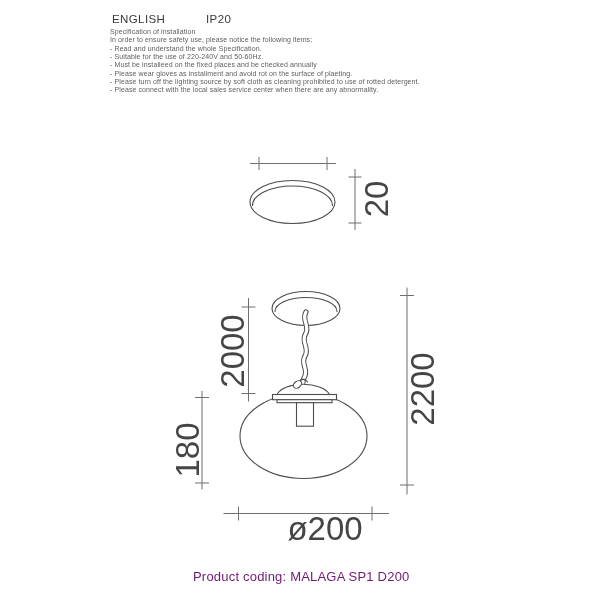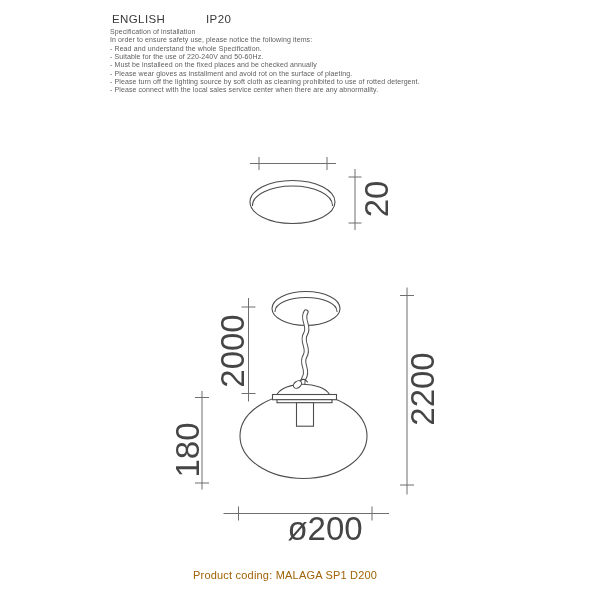--- a/index.html
+++ b/index.html
@@ -13,21 +13,21 @@
               color:#5d5d5d;letter-spacing:.1px;white-space:nowrap;}
   .dim-label{position:absolute;font-size:33px;color:#454545;white-space:nowrap;
              transform:translate(-50%,-50%);}
   .dim-label.vert{transform:translate(-50%,-50%) rotate(-90deg);}
   .lbl-d80 {left:292px;top:147px;}
   .lbl-20  {left:377px;top:199px;}
   .lbl-2000{left:233px;top:351px;}
   .lbl-180 {left:188px;top:450px;}
   .lbl-2200{left:423px;top:389px;}
   .lbl-d200{left:305px;top:529px;margin-left:20px;}
-  .footer-text{position:absolute;left:193px;top:569px;font-size:11px;color:#a16207;
+  .footer-text{position:absolute;left:193px;top:569px;font-size:13px;color:#701a75;
                letter-spacing:.2px;}
 </style>
 </head>
 <body>
 
 <div id="page">
 
   <div class="title-row">
     <span>ENGLISH</span>
     <span class="rating">IP20</span>

